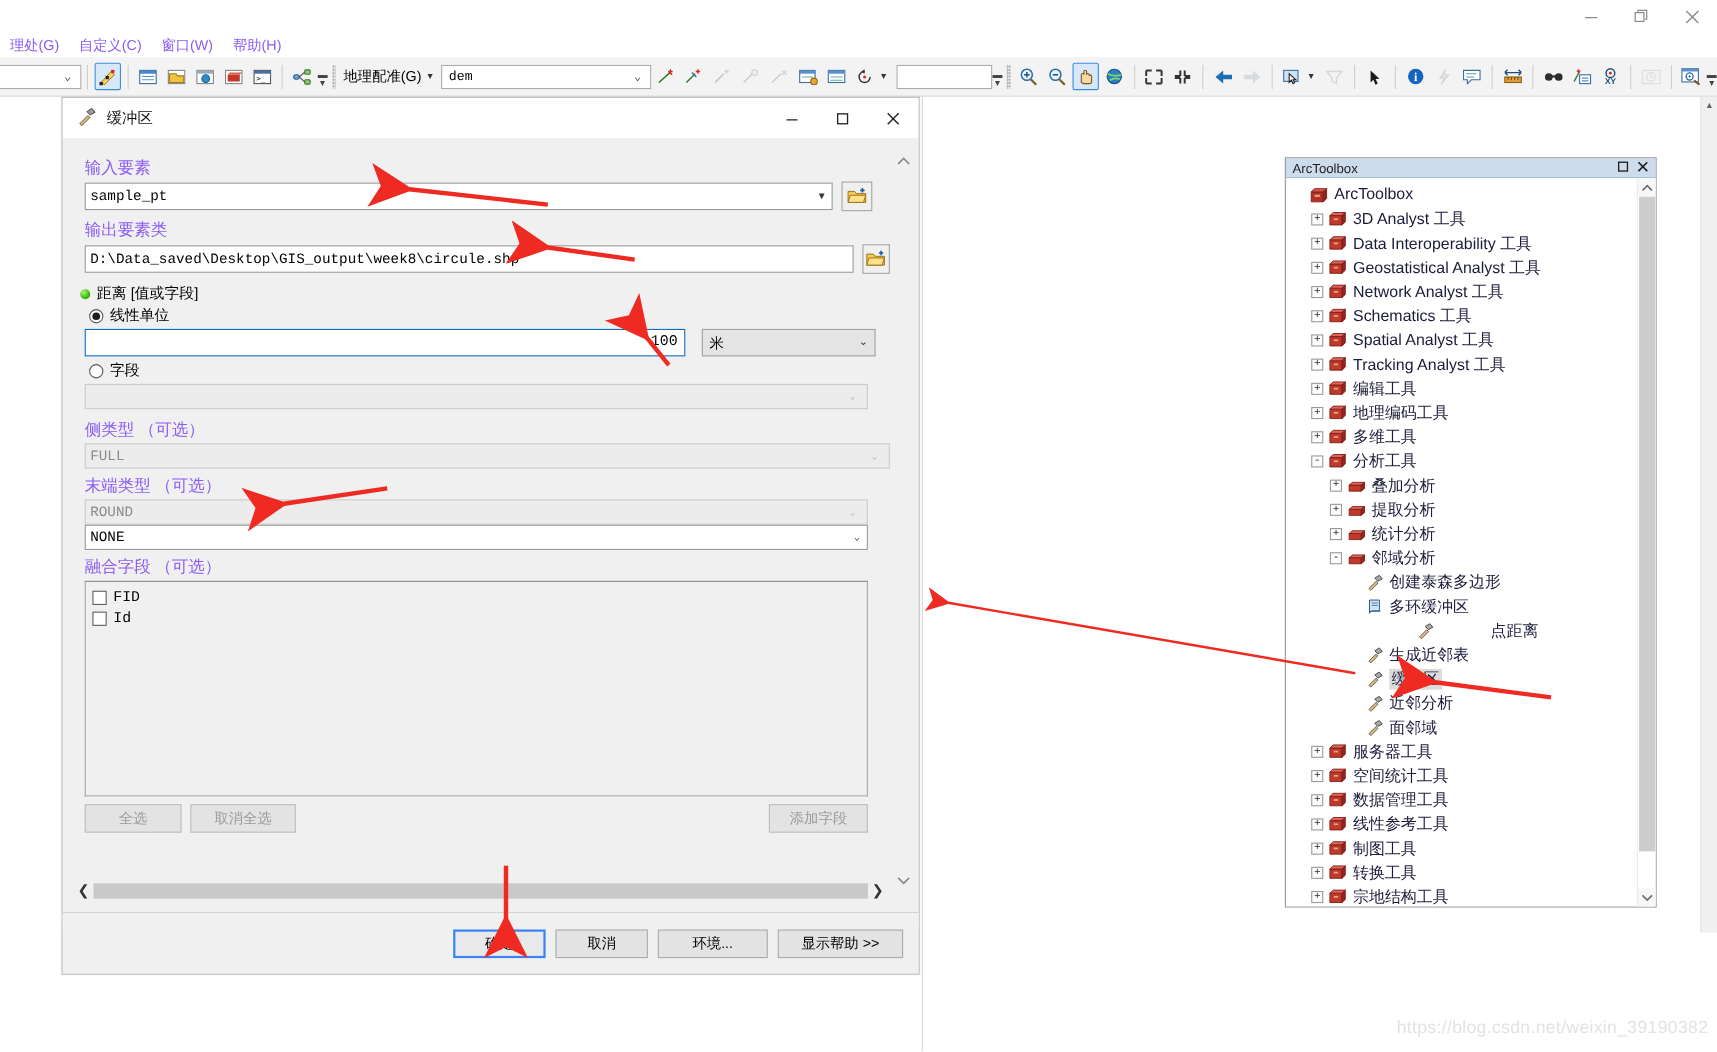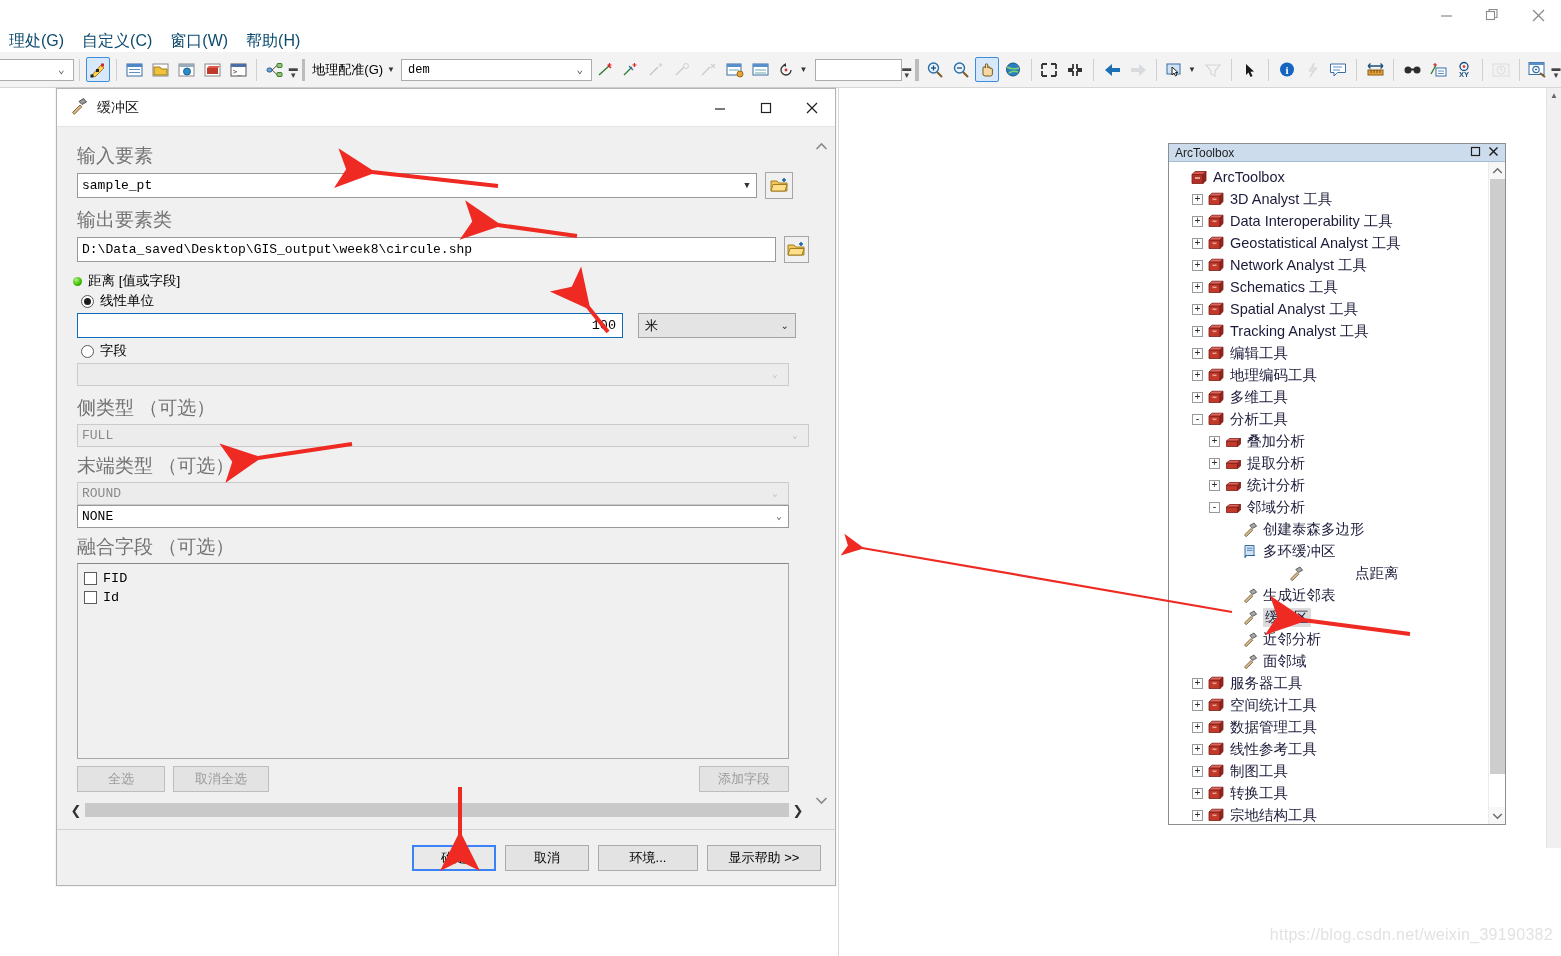--- a/index.html
+++ b/index.html
@@ -25,21 +25,21 @@
     color:#777; font-size:14px;
   }
   .win-ctrl svg { display:block; }
 
   
   .menubar {
     position:absolute; left:0; top:30px; width:1561px; height:22px;
     background:#ffffff; display:flex; align-items:center; padding-left:0px;
   }
   .menu-item {
-    font-size:16px; padding:2px 9px; color:#0c4a6e; white-space:nowrap;
+    font-size:13px; padding:2px 9px; color:#8b5cf6; white-space:nowrap;
   }
 
   
   .toolbar {
     position:absolute; left:0; top:52px; width:1561px; height:36px;
     background:#f3f3f3; border-bottom:1px solid #d6d6d6;
     display:flex; align-items:center;
   }
   .tb-sep { width:1px; height:22px; background:#cfcfcf; margin:0 5px; }
   .tb-grip { width:4px; height:22px; margin:0 3px;
@@ -87,21 +87,21 @@
   }
   .dlg-title .icon { margin-left:12px; margin-right:8px; }
   .dlg-title .txt { font-size:14px; color:#111; }
   .dlg-title .ctrls { margin-left:auto; display:flex; height:38px; }
   .dlg-ctrl { width:46px; height:38px; display:flex; align-items:center; justify-content:center; color:#222;}
 
   .dlg-body { position:relative; height:720px; background:#f0f0f0; padding:10px 0 0 0; }
   .dlg-inner {
     position:absolute; left:12px; top:8px; width:740px; height:690px;
   }
-  .lbl { font-size:19px; color:#737373; margin:8px 0 3px 8px; }
+  .lbl { font-size:15px; color:#8b5cf6; margin:8px 0 3px 8px; }
 
   .row { display:flex; align-items:center; margin:0 0 0 8px; }
   .textbox {
     height:25px; background:#fff; border:1px solid #999;
     font-family:"Liberation Mono","DejaVu Sans Mono",monospace; font-size:13px;
     display:flex; align-items:center; padding:0 4px; color:#000;
   }
   .textbox.combo { padding-right:0; }
   .textbox .dd {
     margin-left:auto; width:18px; height:23px; display:flex; align-items:center;

